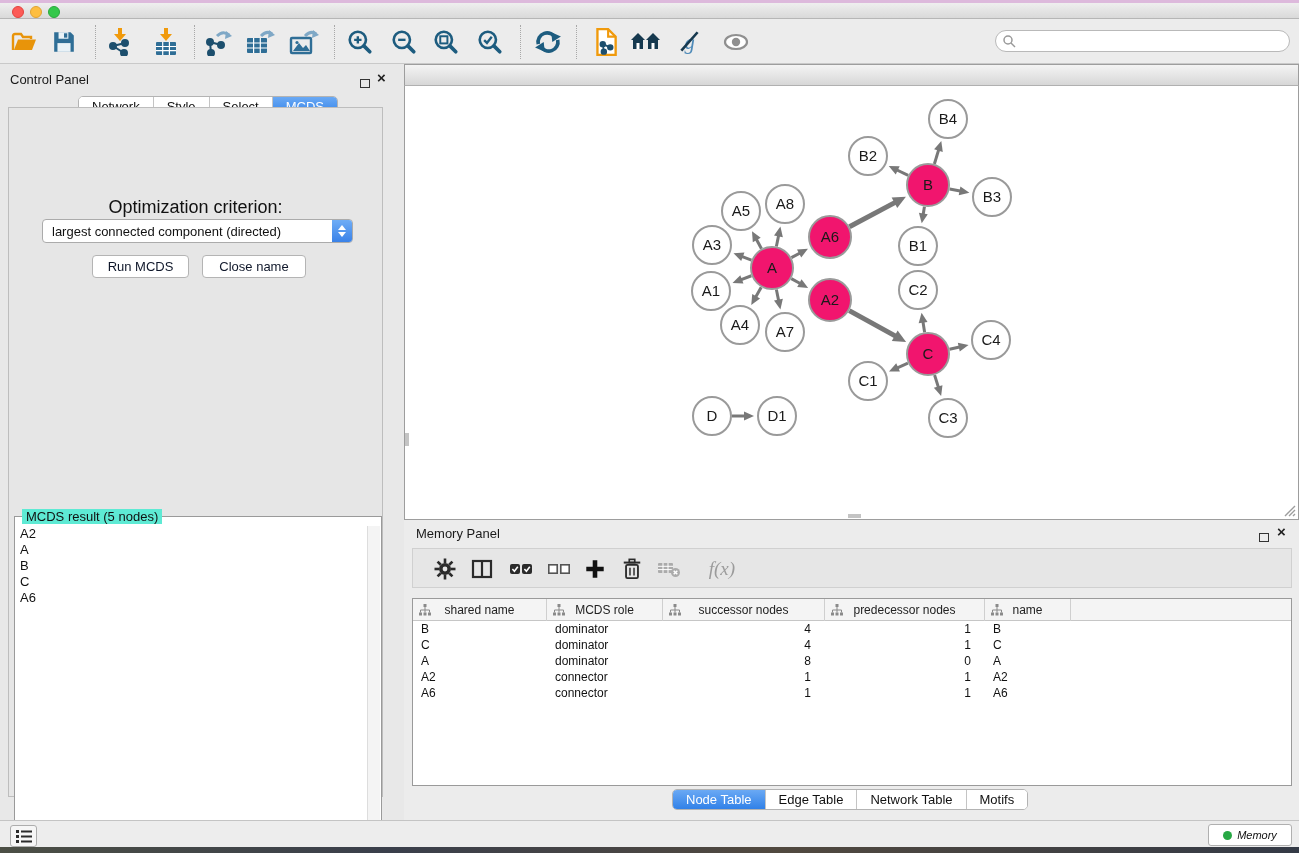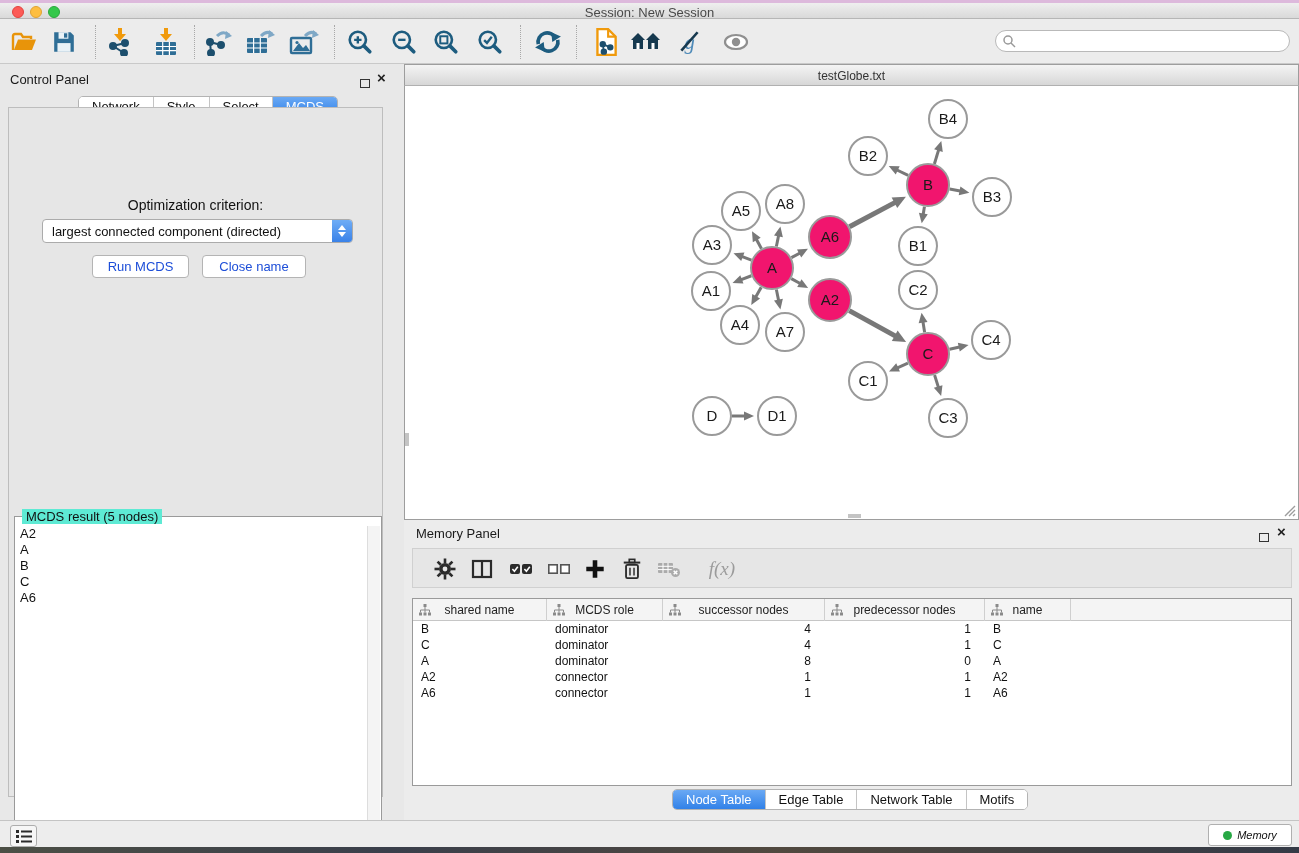--- a/index.html
+++ b/index.html
@@ -29,30 +29,30 @@
   #control-panel { left:0; top:64px; width:391px; height:756px; background:#e8e8e8; }
   #cp-title { left:10px; top:8px; font-size:13px; color:#1a1a1a; }
   .win-float { width:10px; height:9px; border:1.5px solid #333; display:inline-block; }
   .win-close { font-size:15px; font-weight:bold; color:#222; line-height:10px; }
   #cp-body { left:8px; top:43px; width:375px; height:690px; border:1px solid #bdbdbd; background:#e6e6e6; }
   .seg-tabs { display:flex; border:1px solid #b3b3b3; border-radius:5px; overflow:hidden; background:#fff; height:21px; }
   .seg-tab { font-size:13px; color:#111; padding:2px 13px 0; border-right:1px solid #c4c4c4; background:#fff; cursor:default; }
   .seg-tab:last-child { border-right:none; }
   .seg-tab.active { background:linear-gradient(#6aa9f4,#3181e8); color:#fff; }
   #cp-tabs { left:78px; top:32px; }
-  #opt-label { left:0; width:391px; top:133px; text-align:center; font-size:14px; color:#111; }
+  #opt-label { left:0; width:391px; top:133px; text-align:center; font-size:18px; color:#111; }
   #opt-dropdown { left:42px; top:155px; width:311px; height:24px; background:#fff; border:1px solid #ababab;
      border-radius:4px; display:flex; align-items:center; }
   #opt-dropdown .dd-text { flex:1; font-size:13px; padding-left:9px; color:#111; white-space:nowrap; }
   #dd-spinner { width:20px; height:22px; border-radius:0 3px 3px 0; background:linear-gradient(#6fadf6,#3a82e8);
      display:flex; flex-direction:column; align-items:center; justify-content:center; gap:2px; }
   .tri-up { width:0; height:0; border-left:4px solid transparent; border-right:4px solid transparent; border-bottom:5px solid #fff; }
   .tri-dn { width:0; height:0; border-left:4px solid transparent; border-right:4px solid transparent; border-top:5px solid #fff; }
   .cp-btn { top:191px; height:23px; background:#fff; border:1px solid #b4b4b4; border-radius:4px;
-     font-size:13px; color:#1d4ed8; display:flex; align-items:center; justify-content:center; cursor:default; }
+     font-size:13px; color:#0f172a; display:flex; align-items:center; justify-content:center; cursor:default; }
   #run-btn { left:92px; width:97px; }
   #close-btn { left:202px; width:104px; }
   #result-box { left:14px; top:452px; width:368px; height:348px; border:1px solid #9a9a9a; background:#fff; }
   #result-title { left:7px; top:-8px; background:#5eead4; padding:0 4px; font-size:13px; color:#111; }
   #result-list { left:1px; top:9px; width:352px; bottom:1px; overflow:hidden; }
   .result-item { font-size:13px; color:#111; line-height:16px; padding-left:4px; }
   #result-scroll { right:1px; top:9px; width:13px; bottom:1px; background:#f4f4f4; border-left:1px solid #ddd; }
 
   
   #net-window { left:404px; top:64px; width:895px; height:456px; }
@@ -91,21 +91,20 @@
   #desktop-strip { left:0; top:847px; width:1299px; height:6px;
      background:linear-gradient(90deg,#4c4f45,#3a3f4b 30%,#51493f 60%,#343a46); }
 </style>
 </head>
 <body>
 
 <div id="titlebar" class="abs">
   <span class="tl t-red abs"></span>
   <span class="tl t-yel abs"></span>
   <span class="tl t-grn abs"></span>
-  <div id="app-title" class="abs">Session: New Session</div>
 </div>
 
 <div id="toolbar" class="abs">
   <div class="tb-icon abs" style="left:8px">
     <svg width="28" height="26" viewBox="0 0 28 26">
         <path d="M3 21 L3 7 Q3 5 5 5 L11 5 L13 8 L21 8 L21 10" fill="none" stroke="#e8940a" stroke-width="2.4"></path>
         <path d="M4 21 L8 10.5 L26 10.5 L22 21 Z" fill="#e8940a"></path>
       </svg>
   </div>
   <div class="tb-icon abs" style="left:48px">
@@ -286,21 +285,20 @@
       </div>
     <div id="result-scroll" class="abs"></div>
   </div>
 </div>
 
 <div id="net-window" class="abs">
   <div id="net-titlebar" class="abs">
     <span class="tl t-red abs"></span>
     <span class="tl t-yel abs" style="left:29px"></span>
     <span class="tl t-grn abs" style="left:45px"></span>
-    <div id="net-title" class="abs">testGlobe.txt</div>
   </div>
   <div id="net-canvas" class="abs">
     <svg id="graph-svg" class="abs" width="893" height="432">
         <g>
           <line x1="345.4575854193549" y1="174.12540774408606" x2="334.94612963636354" y2="170.09601636060603" stroke="#787878" stroke-width="3"></line>
           <polygon points="327.47616069794714,167.2325282675464 338.42433392331367,166.6100308560117 335.20290981862155,175.01374591173015" fill="#787878"></polygon>
         </g>
         <g>
           <line x1="355.48901716798036" y1="162.67335414757676" x2="349.8109303542095" y2="152.2330009738691" stroke="#787878" stroke-width="3"></line>
           <polygon points="345.98875477892966,145.2051297548061 354.7196518087524,151.8399950175399 346.8132966873066,156.1399425397298" fill="#787878"></polygon>

